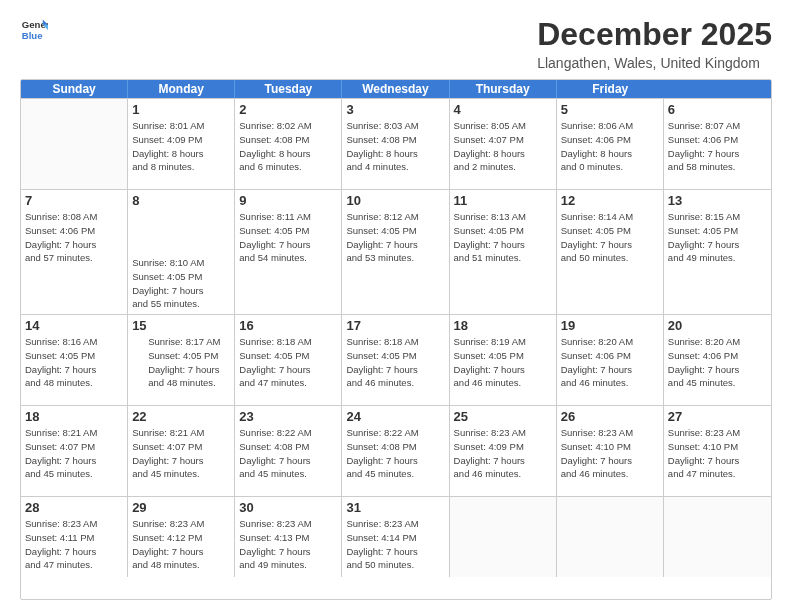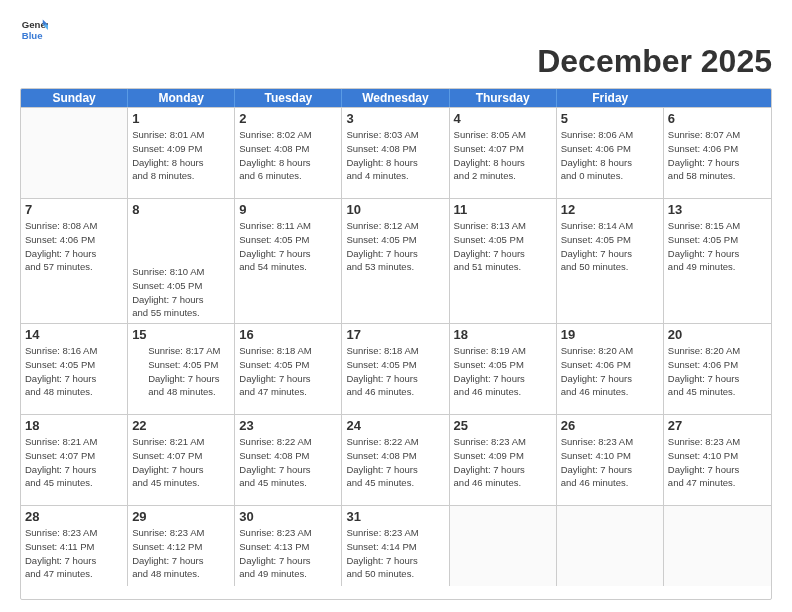--- a/index.html
+++ b/index.html
@@ -27,21 +27,20 @@
       display: flex;
       align-items: center;
       gap: 4px;
     }
     .logo-icon {
       width: 28px;
       height: 28px;
     }
     .title-block {
       text-align: left;
-      margin-top: 27px;
     }
     .month-title {
       font-size: 32px;
       font-weight: bold;
       color: #333;
     }
     .location {
       font-size: 14px;
       color: #555;
       margin-top: 2px;
@@ -106,20 +105,21 @@
     <div class="logo">
       <svg class="logo-icon" viewBox="0 0 32 32">
         <text x="2" y="14" font-size="11" font-weight="bold" fill="#333" font-family="Arial">General</text>
         <text x="2" y="26" font-size="11" font-weight="bold" fill="#3a7bd5" font-family="Arial">Blue</text>
         <polygon points="26,4 32,10 26,10" fill="#3a7bd5"></polygon>
         <polygon points="26,10 32,10 32,16" fill="#5ab0f0"></polygon>
       </svg>
     </div>
     <div class="title-block">
       <div class="month-title">December 2025</div>
+      <div class="location">Llangathen, Wales, United Kingdom</div>
     </div>
   </div>
 
   <div class="calendar">
     <div class="cal-header">
       <div class="cal-header-cell">Sunday</div>
       <div class="cal-header-cell">Monday</div>
       <div class="cal-header-cell">Tuesday</div>
       <div class="cal-header-cell">Wednesday</div>
       <div class="cal-header-cell">Thursday</div>

